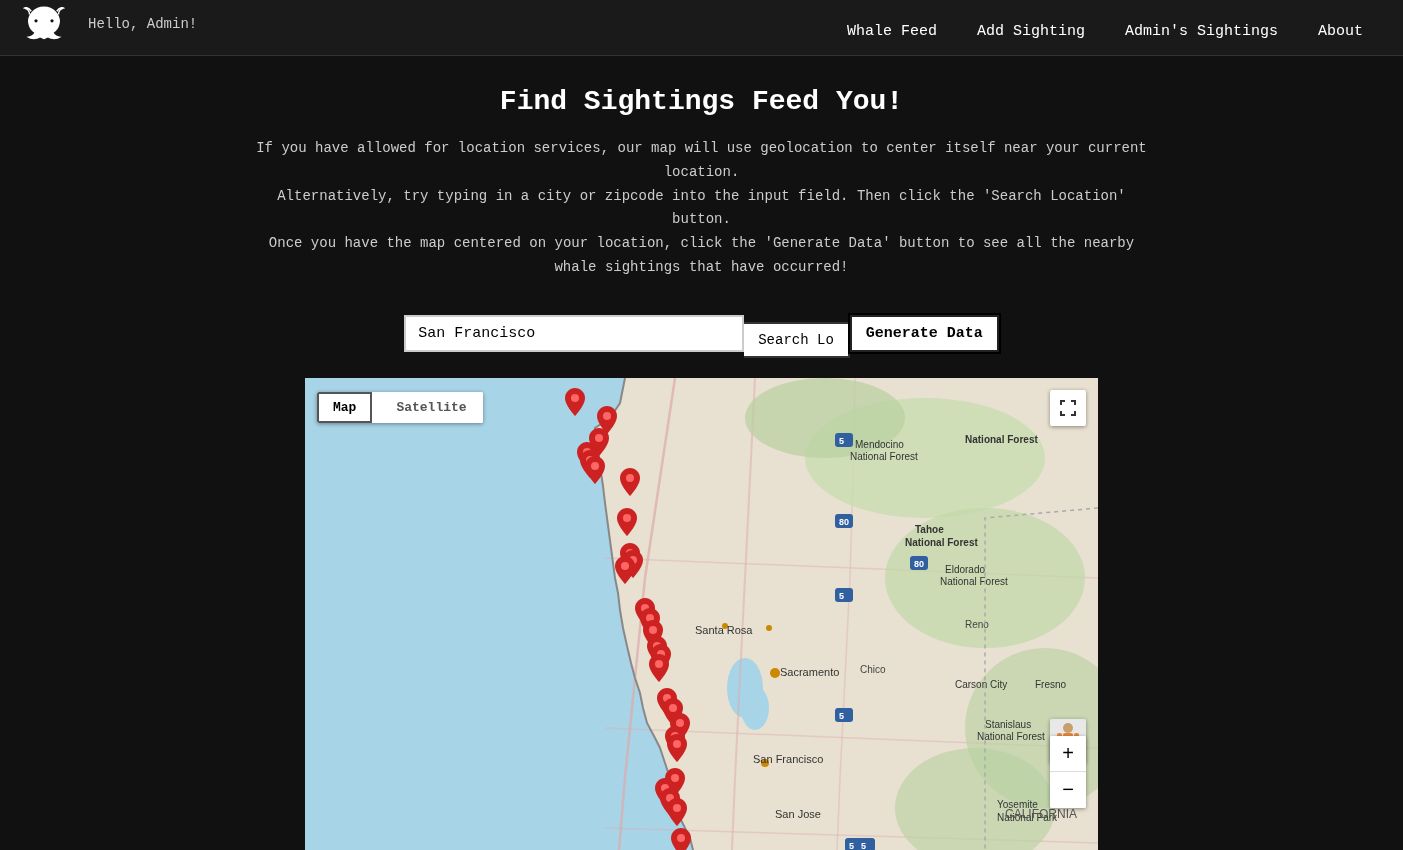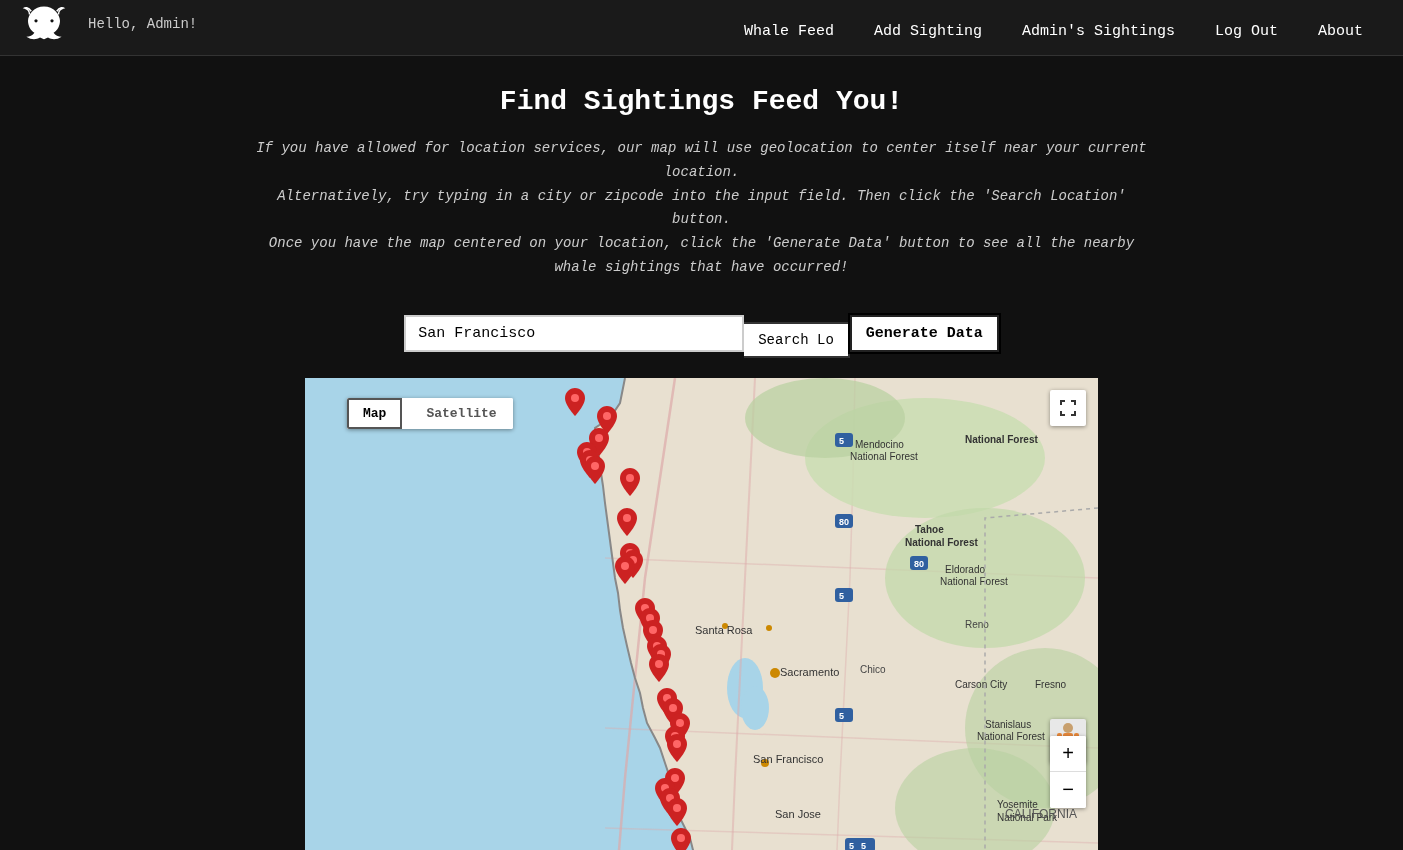--- a/index.html
+++ b/index.html
@@ -63,21 +63,20 @@
       font-weight: bold;
       margin-bottom: 20px;
       color: #fff;
     }
     .description {
       font-size: 14px;
       color: #ccc;
       line-height: 1.7;
       max-width: 900px;
       margin: 0 auto 30px;
-      font-style: italic;
     }
     .search-bar {
       display: flex;
       justify-content: center;
       align-items: center;
       gap: 0;
       margin-bottom: 20px;
     }
     .search-input {
       width: 340px;
@@ -114,29 +113,28 @@
 
     
     .map-wrapper {
       width: 793px;
       margin: 0 auto;
       position: relative;
       background: #ccc;
     }
     .map-controls {
       position: absolute;
-      top: 20px;
+      top: 14px;
       left: 12px;
       z-index: 10;
       display: flex;
       background: #fff;
       border-radius: 2px;
       overflow: hidden;
       box-shadow: 0 1px 4px rgba(0,0,0,0.4);
-      margin-left: 30px;
     }
     .map-type-btn {
       padding: 8px 16px;
       font-size: 13px;
       background: #fff;
       border: none;
       cursor: pointer;
       font-family: 'Courier New', Courier, monospace;
       font-weight: bold;
     }
@@ -226,21 +224,20 @@
       <path d="M40 28 C41.1 28 42 27.1 42 26 C42 24.9 41.1 24 40 24 C38.9 24 38 24.9 38 26 C38 27.1 38.9 28 40 28 Z" fill="#111"></path>
       <path d="M14 14 C10 8 6 10 6 10 C6 10 12 12 12 18" stroke="white" stroke-width="2" fill="none"></path>
       <path d="M46 14 C50 8 54 10 54 10 C54 10 48 12 48 18" stroke="white" stroke-width="2" fill="none"></path>
     </svg>
     <span class="nav-greeting">Hello, Admin!</span>
   </div>
   <div class="nav-links">
     <a class="nav-link">Whale Feed</a>
     <a class="nav-link">Add Sighting</a>
     <a class="nav-link">Admin's Sightings</a>
-    <a class="nav-link">Log Out</a>
     <a class="nav-link">About</a>
   </div>
 </nav>
 
 <div class="main-content">
   <h1 class="page-title">Find Sightings Feed You!</h1>
   <div class="description">
     <div>If you have allowed for location services, our map will use geolocation to center itself near your current location.</div>
     <div>Alternatively, try typing in a city or zipcode into the input field. Then click the 'Search Location' button.</div>
     <div>Once you have the map centered on your location, click the 'Generate Data' button to see all the nearby whale sightings that have occurred!</div>

